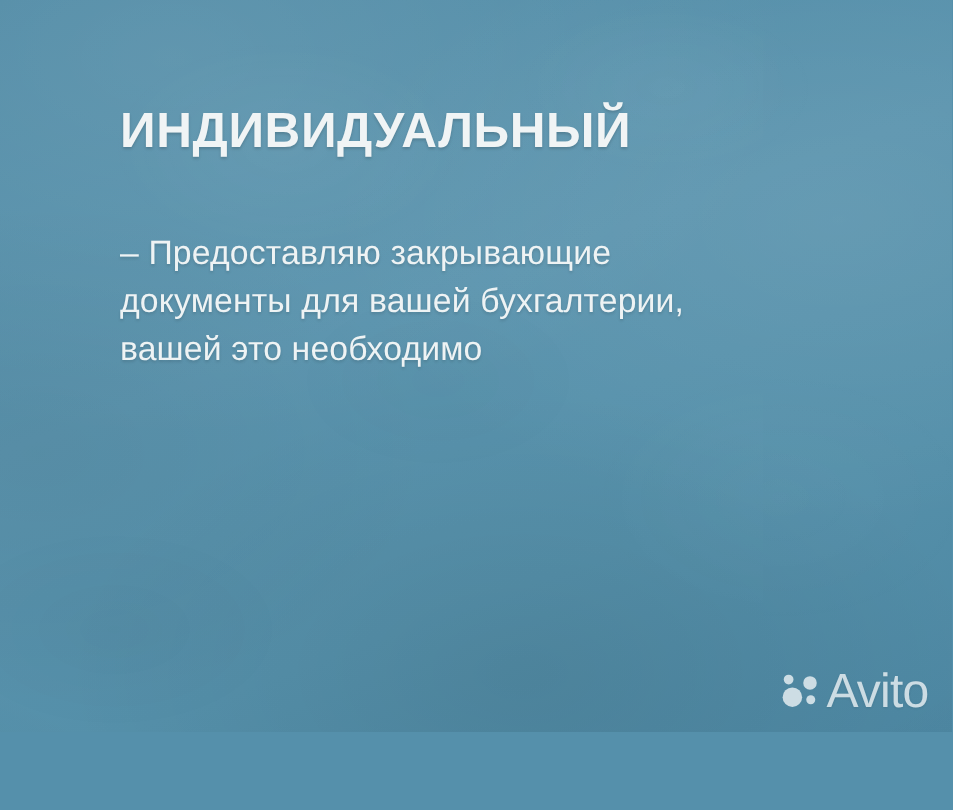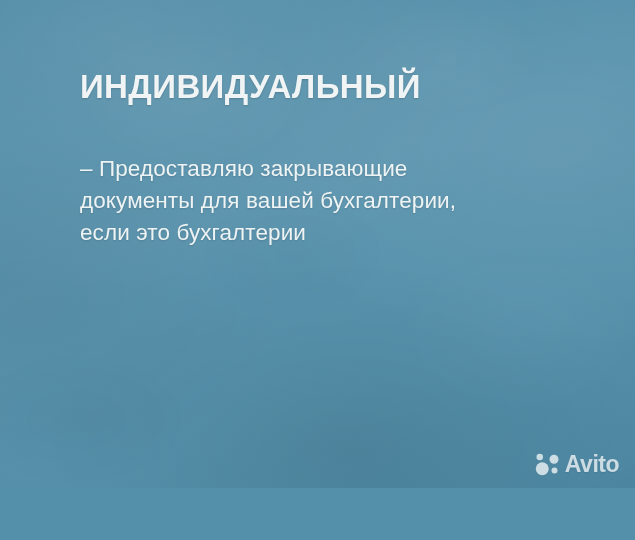--- a/index.html
+++ b/index.html
@@ -101,22 +101,22 @@
     gap: 5px;
     opacity: 0.82;
   }
   .wm-mark {
     display: block;
     width: 25px;
     height: 23px;
   }
   .wm-text {
     color: rgba(255,255,255,0.88);
-    font-size: 23px;
-    font-weight: 700;
+    font-size: 32px;
+    font-weight: 400;
     letter-spacing: -0.5px;
     line-height: 1;
     text-shadow: 0 1px 2px rgba(0,0,0,0.12);
   }
 </style>
 </head>
 <body>
 
 <div class="slide">
 
@@ -126,21 +126,21 @@
 
   <div class="content">
 
     <h1 class="headline">
       <span class="hl-line">ИНДИВИДУАЛЬНЫЙ</span>
     </h1>
 
     <ul class="body-list">
       <li class="body-item second">– Предоставляю закрывающие
 документы для вашей бухгалтерии,
-если это бухгалтерии</li>
+вашей это необходимо</li>
     </ul>
 
   </div>
 
   <div class="watermark">
     <svg class="wm-mark" viewBox="0 0 50 46" aria-hidden="true">
       <circle cx="14.5" cy="31.5" r="13.0" fill="rgba(255,255,255,0.88)"></circle>
       <circle cx="38.0" cy="12.5" r="9.0" fill="rgba(255,255,255,0.88)"></circle>
       <circle cx="9.5" cy="8.0" r="6.5" fill="rgba(255,255,255,0.88)"></circle>
       <circle cx="39.0" cy="35.0" r="6.0" fill="rgba(255,255,255,0.88)"></circle>

